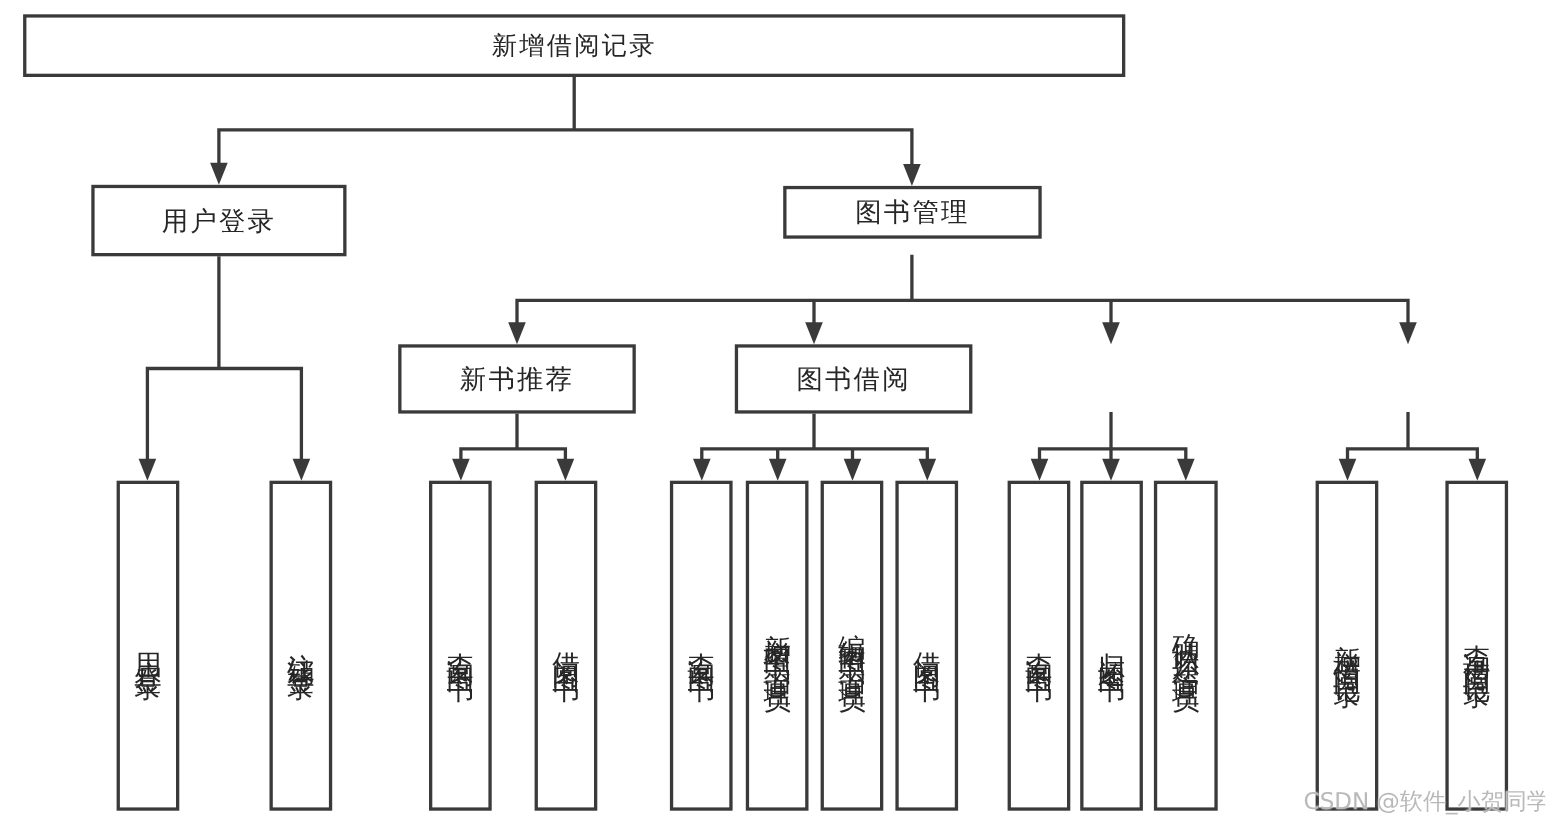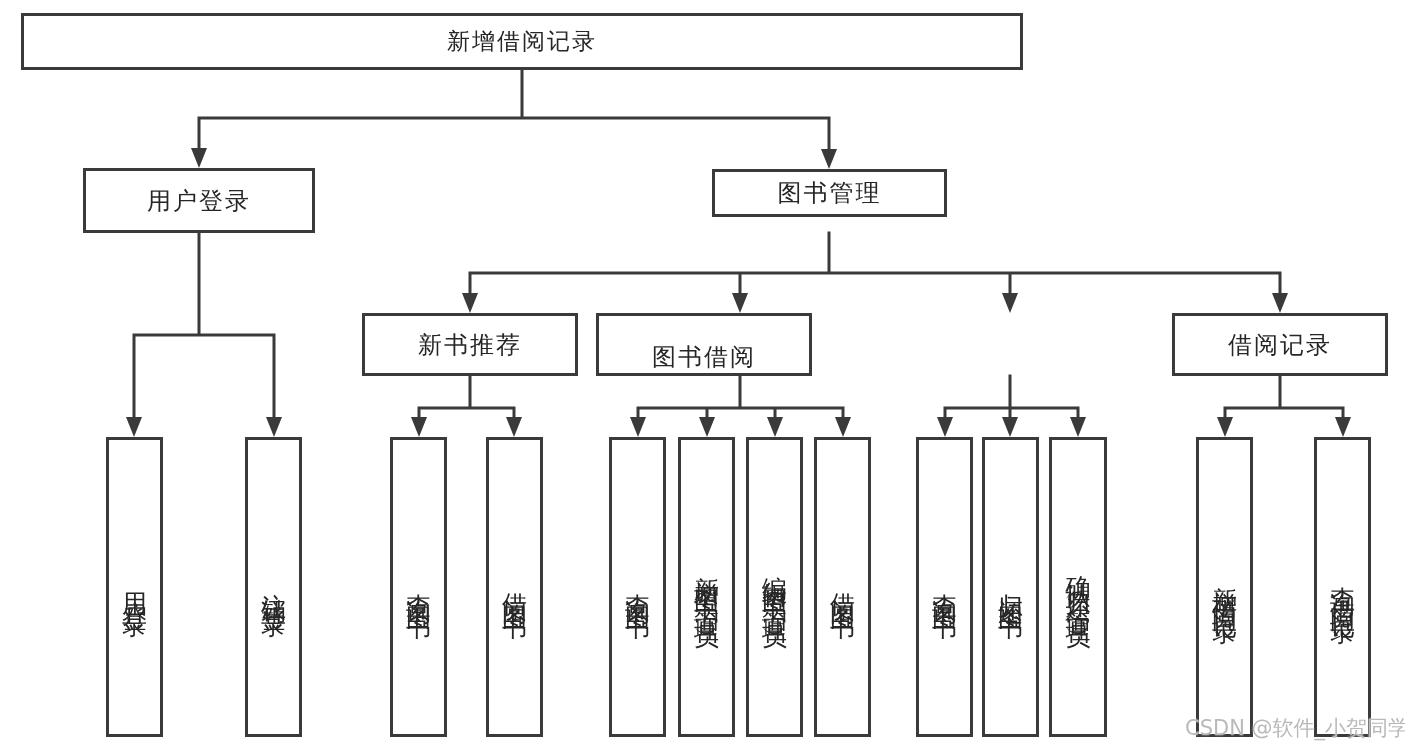--- a/index.html
+++ b/index.html
@@ -30,21 +30,21 @@
     letter-spacing:7px;
     line-height:1;
     padding:4px 0;
   }
   
   .n-root   { left:21px;   top:13px;  width:1002px; height:57px; }
   .n-ulogin { left:83px;   top:168px; width:232px;  height:65px; }
   .n-bmgmt  { left:712px;  top:169px; width:235px;  height:48px;justify-content:center; }
   .n-l3     { top:313px;   height:63px; width:216px;font-family:Liberation Mono, monospace; }
   .n-rec    { left:362px; }
-  .n-bor    { left:596px;align-items:flex-end; }
+  .n-bor    { left:668px; }
   .n-cur    { left:902px; }
   .n-log    { left:1172px; }
   .leaf     { top:437px;   height:300px; width:57px; }
   .lf-1  { left:106px; }
   .lf-2  { left:245px; }
   .lf-3  { left:390px; }
   .lf-4  { left:486px; }
   .lf-5  { left:609px; }
   .lf-6  { left:678px; }
   .lf-7  { left:746px; }
@@ -137,23 +137,20 @@
   <div class="box h-box n-bmgmt">
     <span>图书管理</span>
   </div>
 
   <div class="box h-box n-l3 n-rec">
     <span>新书推荐</span>
   </div>
   <div class="box h-box n-l3 n-bor">
     <span>图书借阅</span>
   </div>
-  <div class="box h-box n-l3 n-log">
-    <span>借阅记录</span>
-  </div>
 
   <div class="box v-box leaf lf-1">用户登录</div>
   <div class="box v-box leaf lf-2">注销登录</div>
   <div class="box v-box leaf lf-3">查询图书</div>
   <div class="box v-box leaf lf-4">借阅图书</div>
   <div class="box v-box leaf lf-5">查询图书</div>
   <div class="box v-box leaf lf-6">新增图书（管理员）</div>
   <div class="box v-box leaf lf-7">编辑图书（管理员）</div>
   <div class="box v-box leaf lf-8">借阅图书</div>
   <div class="box v-box leaf lf-9">查询图书</div>

